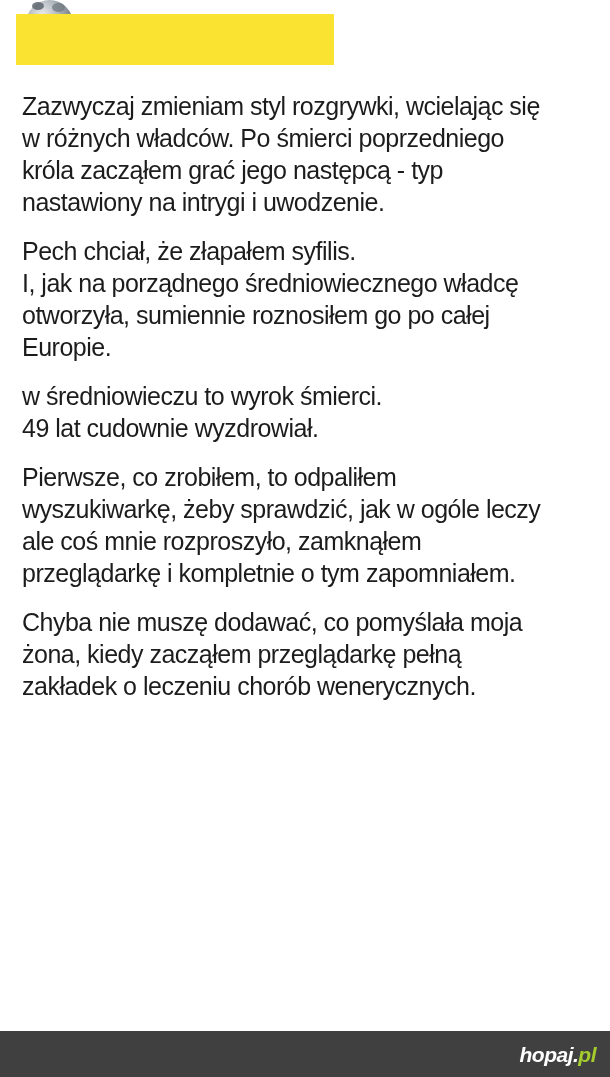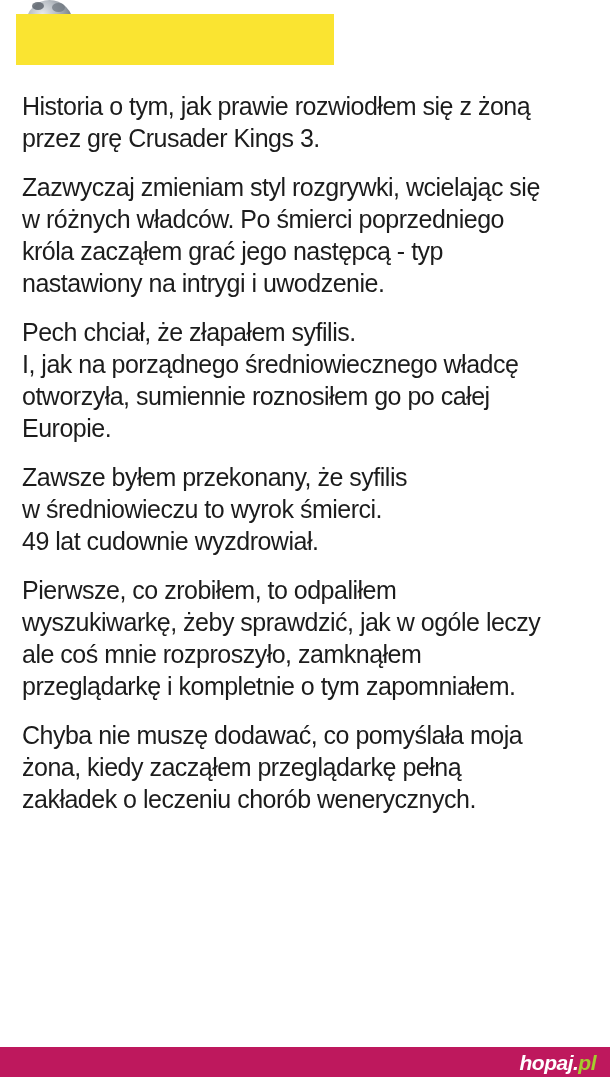--- a/index.html
+++ b/index.html
@@ -58,22 +58,22 @@
   }
   .para { margin: 0 0 17px 0; padding: 0; }
   .line { display: block; white-space: nowrap; }
 
   
   .watermark-bar {
     position: absolute;
     left: 0;
     bottom: 0;
     width: 610px;
-    height: 30px;
-    background: #be185d;
+    height: 46px;
+    background: #404040;
     display: flex;
     align-items: center;
     justify-content: flex-end;
     padding-right: 14px;
     box-sizing: border-box;
     z-index: 3;
   }
   .wm-text {
     font-style: italic;
     font-weight: bold;
@@ -91,42 +91,37 @@
 
   <div class="avatar">
     <div class="avatar-spot1"></div>
     <div class="avatar-spot2"></div>
   </div>
 
   <div class="censor-bar"></div>
 
   <div class="story">
 
-    <p class="para">
-      <span class="line">Historia o tym, jak prawie rozwiodłem się z żoną</span>
-      <span class="line">przez grę Crusader Kings 3.</span>
-    </p>
 
     <p class="para">
       <span class="line">Zazwyczaj zmieniam styl rozgrywki, wcielając się</span>
       <span class="line">w różnych władców. Po śmierci poprzedniego</span>
       <span class="line">króla zacząłem grać jego następcą - typ</span>
       <span class="line">nastawiony na intrygi i uwodzenie.</span>
     </p>
 
 
     <p class="para">
       <span class="line">Pech chciał, że złapałem syfilis.</span>
       <span class="line">I, jak na porządnego średniowiecznego władcę</span>
       <span class="line">otworzyła, sumiennie roznosiłem go po całej</span>
       <span class="line">Europie.</span>
     </p>
 
     <p class="para">
-      <span class="line">Zawsze byłem przekonany, że syfilis</span>
       <span class="line">w średniowieczu to wyrok śmierci.</span>
       <span class="line">49 lat cudownie wyzdrowiał.</span>
     </p>
 
     <p class="para">
       <span class="line">Pierwsze, co zrobiłem, to odpaliłem</span>
       <span class="line">wyszukiwarkę, żeby sprawdzić, jak w ogóle leczy</span>
       <span class="line">ale coś mnie rozproszyło, zamknąłem</span>
       <span class="line">przeglądarkę i kompletnie o tym zapomniałem.</span>
     </p>

